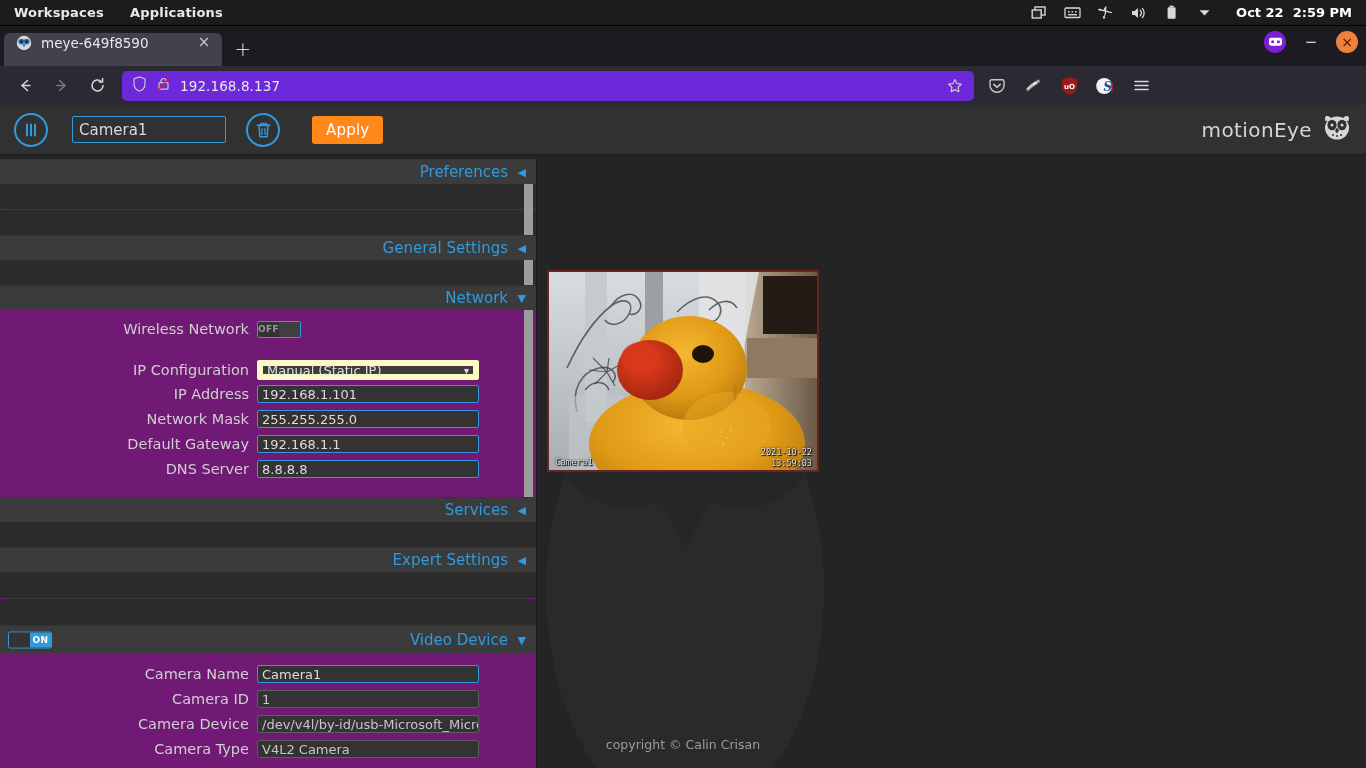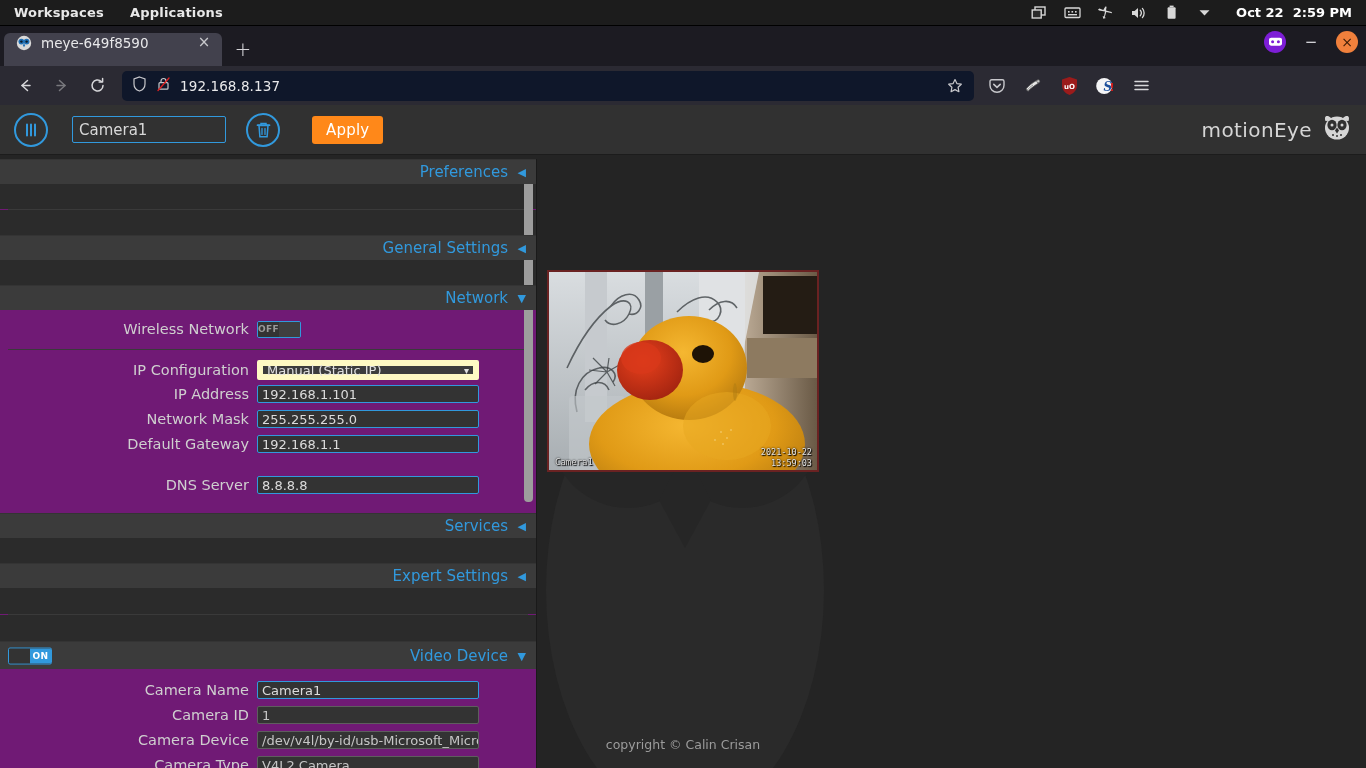--- a/index.html
+++ b/index.html
@@ -74,21 +74,21 @@
   .navbar {
     height: 39px; background: #2b2a33;
     display: flex; align-items: center; padding: 0 8px; gap: 2px;
   }
   .navbtn {
     width: 34px; height: 32px; border-radius: 4px;
     display: flex; align-items: center; justify-content: center;
   }
   .urlbar {
     flex: 1 1 auto; height: 30px; margin: 0 8px 0 6px;
-    background: #0f172a; border-radius: 5px;
+    background: #6d28d9; border-radius: 5px;
     display: flex; align-items: center; padding: 0 8px 0 10px; gap: 9px;
     max-width: 852px;
   }
   .url-text { flex: 1 1 auto; color: #e8e8ea; font-size: 13.5px; letter-spacing: 0.1px; }
   .star { width: 22px; height: 22px; display: flex; align-items: center; justify-content: center; }
   .ext-icons { display: flex; align-items: flex-start; gap: 10px; padding-right: 4px; }
   .ext-btn { width: 26px; height: 26px; display: flex; align-items: center; justify-content: center; }
 
   
   .app {
@@ -548,21 +548,21 @@
         <div class="inp">192.168.1.101</div>
       </div>
       <div class="row" style="margin-top:3px">
         <div class="lbl">Network Mask</div>
         <div class="inp">255.255.255.0</div>
       </div>
       <div class="row" style="margin-top:3px">
         <div class="lbl">Default Gateway</div>
         <div class="inp">192.168.1.1</div>
       </div>
-      <div class="row" style="margin-top:19px">
+      <div class="row" style="margin-top:3px">
         <div class="lbl">DNS Server</div>
         <div class="inp">8.8.8.8</div>
       </div>
       <div style="height:17px"></div>
 
       <div class="sec-header">
         <span>Services</span>
         <span class="arrow">◀</span>
       </div>
       <div class="sec-gap"></div>

